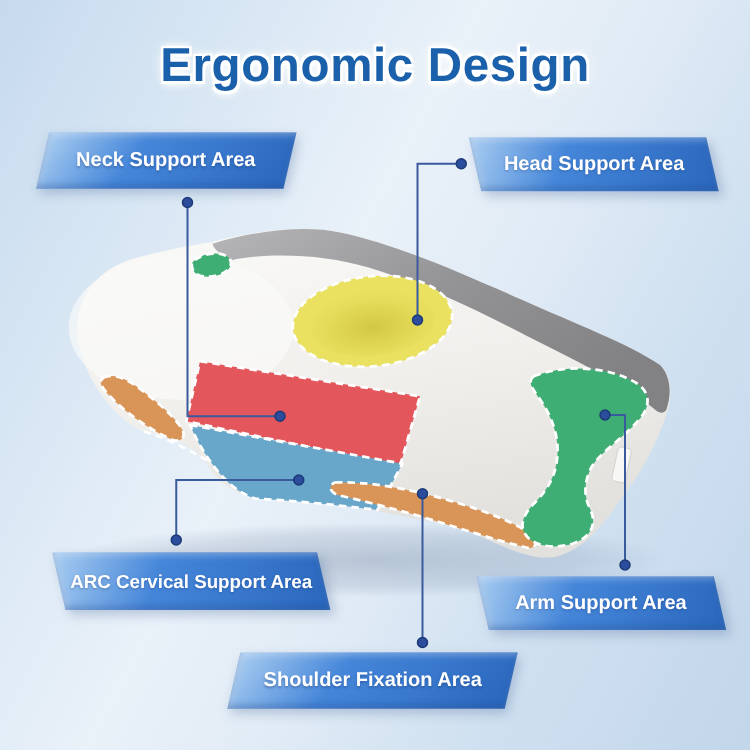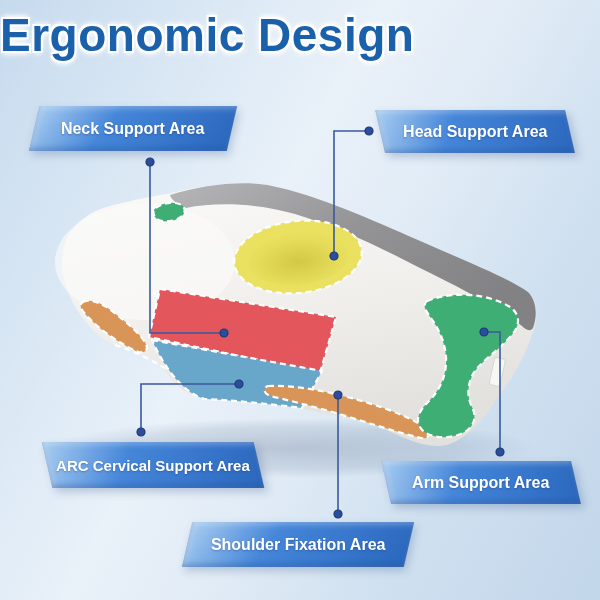--- a/index.html
+++ b/index.html
@@ -2,22 +2,22 @@
 <html style="--title-color: #1b60ab; --label-grad-light: #a9cdf1; --label-grad-mid: #4586d9; --label-grad-dark: #2a67bd; --connector-color: #3a5a9e; --dot-color: #2b4d9b;"><head>
 <meta charset="utf-8">
 <style>
   html,body{margin:0;padding:0;}
   body{width:600px;height:600px;overflow:hidden;font-family:"Liberation Sans",sans-serif;}
   .stage{
     position:relative;width:600px;height:600px;
     background:linear-gradient(118deg,#c6daee 0%,#d9e7f4 22%,#e9f1f9 42%,#e2ecf6 56%,#cfe0f0 76%,#c2d6ea 100%);
   }
   .page-title{
-    position:absolute;top:8px;left:0;width:100%;
-    text-align:left;font-size:46px;font-weight:bold;letter-spacing:.5px;
+    position:absolute;top:32px;left:0;width:100%;
+    text-align:center;font-size:38px;font-weight:bold;letter-spacing:.5px;
     color:var(--title-color,#1b60ab);
     text-shadow:-2px -2px 0 #fff,2px -2px 0 #fff,-2px 2px 0 #fff,2px 2px 0 #fff,
                  0 -3px 4px rgba(255,255,255,.9),0 3px 5px rgba(255,255,255,.9),0 0 10px #fff;
   }
   .diagram-svg{position:absolute;left:0;top:0;}
   .ann-label{
     position:absolute;display:flex;align-items:center;justify-content:center;
     color:#fff;font-weight:bold;font-size:16px;
     background:linear-gradient(118deg,var(--label-grad-light,#a9cdf1) 0%,var(--label-grad-mid,#4586d9) 38%,var(--label-grad-dark,#2a67bd) 100%);
     box-shadow:3px 4px 8px rgba(70,100,150,.30), inset 0 -3px 5px rgba(20,60,130,.30), inset 2px 2px 6px rgba(255,255,255,.35);

